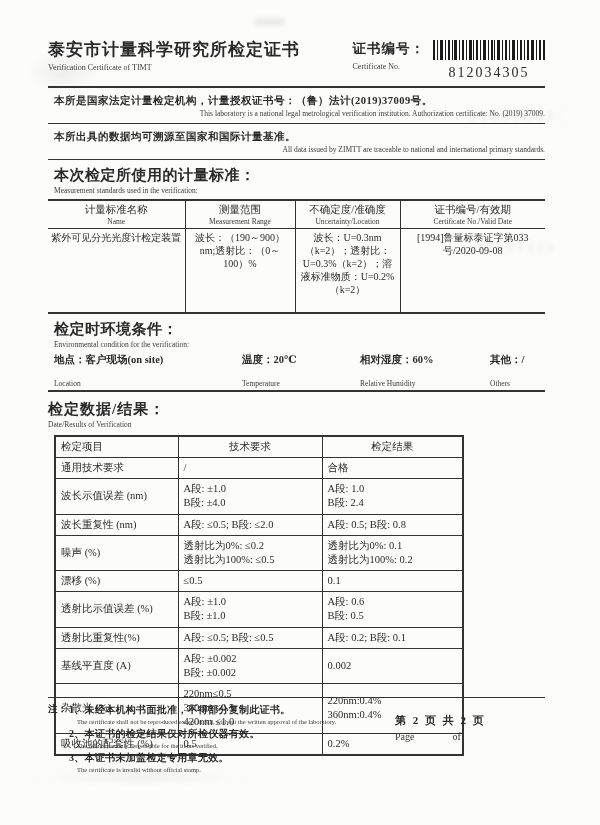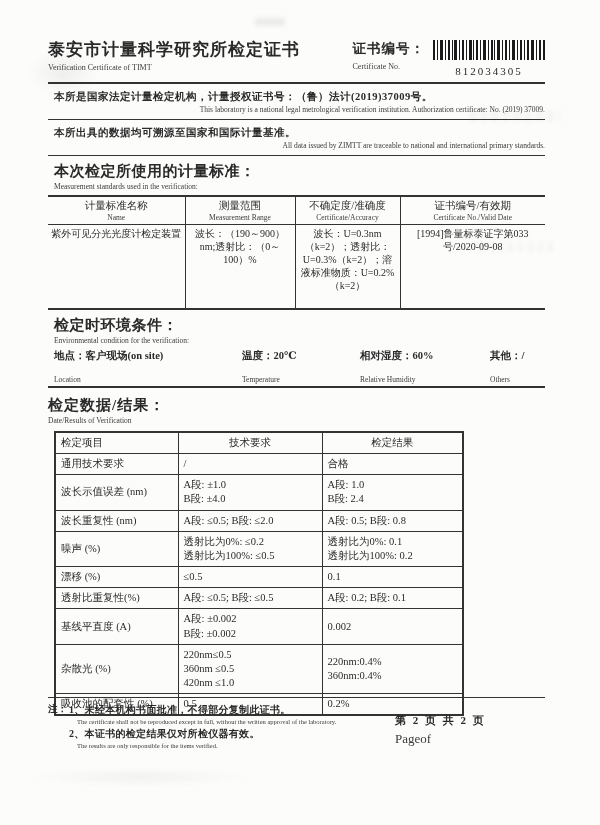--- a/index.html
+++ b/index.html
@@ -26,21 +26,21 @@
   
   .hdr{display:flex;align-items:flex-start;}
   .hdr-left{flex:1;}
   .doc-title{font-size:17px;font-weight:700;letter-spacing:1px;}
   .doc-title-en{font-size:8px;color:#3c3c3c;margin-top:2px;}
   .hdr-right{display:flex;gap:8px;align-items:flex-start;padding-top:2px;}
   .certno-labels{text-align:left;}
   .certno-zh{font-size:13.5px;font-weight:700;letter-spacing:1px;white-space:nowrap;}
   .certno-en{font-size:8px;color:#3c3c3c;margin-top:4px;}
   .barcode-box{text-align:center;}
-  .barcode-num{font-size:11px;letter-spacing:2px;margin-top:1px;}
+  .barcode-num{font-size:14px;letter-spacing:2px;margin-top:1px;}
   
   .rule{border:none;border-top:2px solid var(--line);height:0;}
   .rule.thin{border-top-width:1.5px;}
   
   .stmt{margin:6px 0 5px 6px;}
   .stmt-zh{font-size:10.5px;font-weight:600;letter-spacing:.5px;}
   .stmt-en{font-size:7.5px;color:#3a3a3a;margin-top:1px;text-align:right;}
   
   .sec{margin:6px 0 4px 6px;}
   .sec-zh{font-size:15px;font-weight:600;letter-spacing:.5px;}
@@ -90,22 +90,22 @@
   
   .footer{position:absolute;left:48px;top:697px;width:497px;}
   .notes-wrap{display:flex;margin-top:5px;}
   .notes{flex:1;display:flex;}
   .note-prefix{font-size:9.5px;font-weight:600;white-space:nowrap;}
   .note-list{margin-left:2px;}
   .note-zh{font-size:10px;font-weight:700;letter-spacing:.3px;}
   .note-en{font-size:6.5px;color:#3a3a3a;margin:1px 0 2px 8px;}
   .pageno{width:150px;padding-top:10px;}
   .pageno-zh{font-size:11px;font-weight:600;letter-spacing:2px;}
-  .pageno-en{font-size:13px;color:#3a3a3a;margin-top:3px;display:flex;}
-  .pageno-en .of{}
+  .pageno-en{font-size:10px;color:#3a3a3a;margin-top:3px;display:flex;}
+  .pageno-en .of{margin-left:38px;}
   
   .artifact{position:absolute;pointer-events:none;filter:blur(2px);}
   .a1{left:28px;top:50px;width:70px;height:45px;background:radial-gradient(ellipse at center,rgba(60,60,60,.07),transparent 70%);}
   .a2{left:470px;top:110px;width:90px;height:12px;background:repeating-linear-gradient(90deg,rgba(80,80,80,.10) 0 6px,transparent 6px 11px);opacity:.5;}
   .a3{left:478px;top:242px;width:80px;height:10px;background:repeating-linear-gradient(90deg,rgba(80,80,80,.09) 0 5px,transparent 5px 10px);opacity:.5;}
   .a4{left:30px;top:768px;width:220px;height:18px;background:radial-gradient(ellipse at center,rgba(70,70,70,.06),transparent 70%);}
   .a5{left:255px;top:18px;width:30px;height:8px;background:rgba(90,90,90,.10);}
 </style>
 </head>
 <body>
@@ -198,21 +198,21 @@
           <th style="width:137px;">
             <div class="std-th-zh">计量标准名称</div>
             <div class="std-th-en">Name</div>
           </th>
           <th style="width:110px;">
             <div class="std-th-zh">测量范围</div>
             <div class="std-th-en">Measurement Range</div>
           </th>
           <th style="width:105px;">
             <div class="std-th-zh">不确定度/准确度</div>
-            <div class="std-th-en">Certificate/Accuracy</div>
+            <div class="std-th-en">Uncertainty/Location</div>
           </th>
           <th>
             <div class="std-th-zh">证书编号/有效期</div>
             <div class="std-th-en">Certificate No./Valid Date</div>
           </th>
         </tr>
       </thead>
       <tbody>
         <tr>
           <td>紫外可见分光光度计检定装置</td>
@@ -289,20 +289,27 @@
           <td class="item">噪声 (%)</td>
           <td class="mid">透射比为0%: ≤0.2
 透射比为100%: ≤0.5</td>
           <td class="mid">透射比为0%: 0.1
 透射比为100%: 0.2</td>
         </tr>
         <tr>
           <td class="item">漂移 (%)</td>
           <td class="mid">≤0.5</td>
           <td class="mid">0.1</td>
+        </tr>
+        <tr>
+          <td class="item">透射比示值误差 (%)</td>
+          <td class="mid">A段: ±1.0
+B段: ±1.0</td>
+          <td class="mid">A段: 0.6
+B段: 0.5</td>
         </tr>
         <tr>
           <td class="item">透射比重复性(%)</td>
           <td class="mid">A段: ≤0.5; B段: ≤0.5</td>
           <td class="mid">A段: 0.2; B段: 0.1</td>
         </tr>
         <tr>
           <td class="item">基线平直度 (A)</td>
           <td class="mid">A段: ±0.002
 B段: ±0.002</td>
@@ -333,20 +340,24 @@
         <div class="note-prefix">注：</div>
         <div class="note-list">
           <div>
             <div class="note-zh">1、未经本机构书面批准，不得部分复制此证书。</div>
             <div class="note-en">The certificate shall not be reproduced except in full, without the written approval of the laboratory.</div>
           </div>
           <div>
             <div class="note-zh">2、本证书的检定结果仅对所检仪器有效。</div>
             <div class="note-en">The results are only responsible for the items verified.</div>
           </div>
+          <div>
+            <div class="note-zh">3、本证书未加盖检定专用章无效。</div>
+            <div class="note-en">The certificate is invalid without official stamp.</div>
+          </div>
         </div>
       </div>
       <div class="pageno">
         <div class="pageno-zh">第 2 页 共 2 页</div>
         <div class="pageno-en">
           <span>Page</span>
           <span class="of">of</span>
         </div>
       </div>
     </div>

